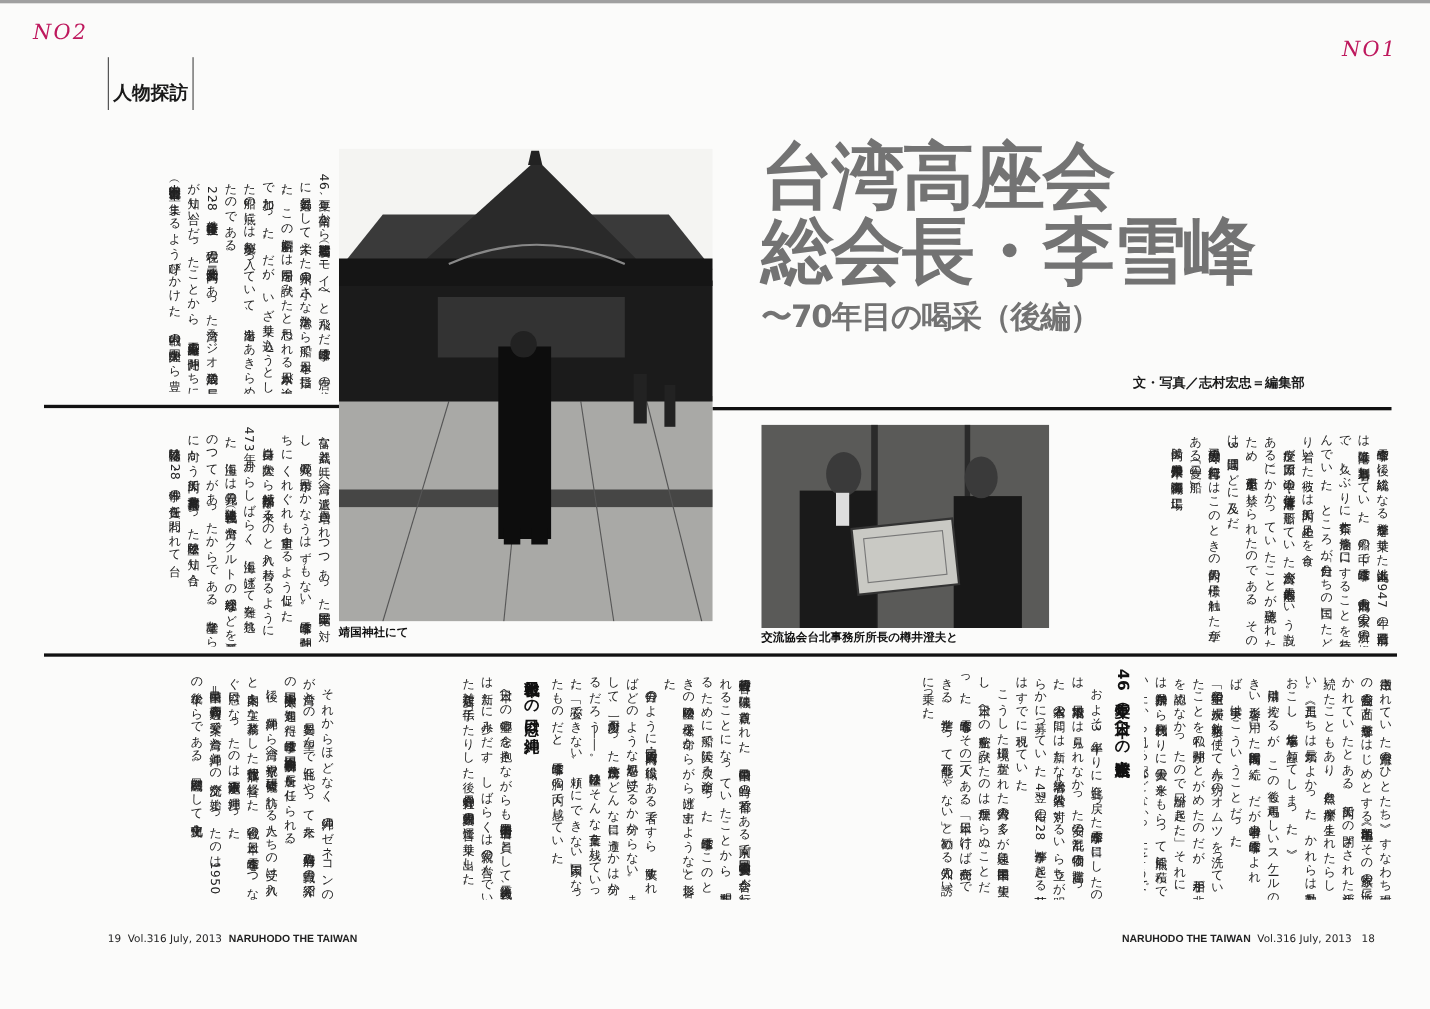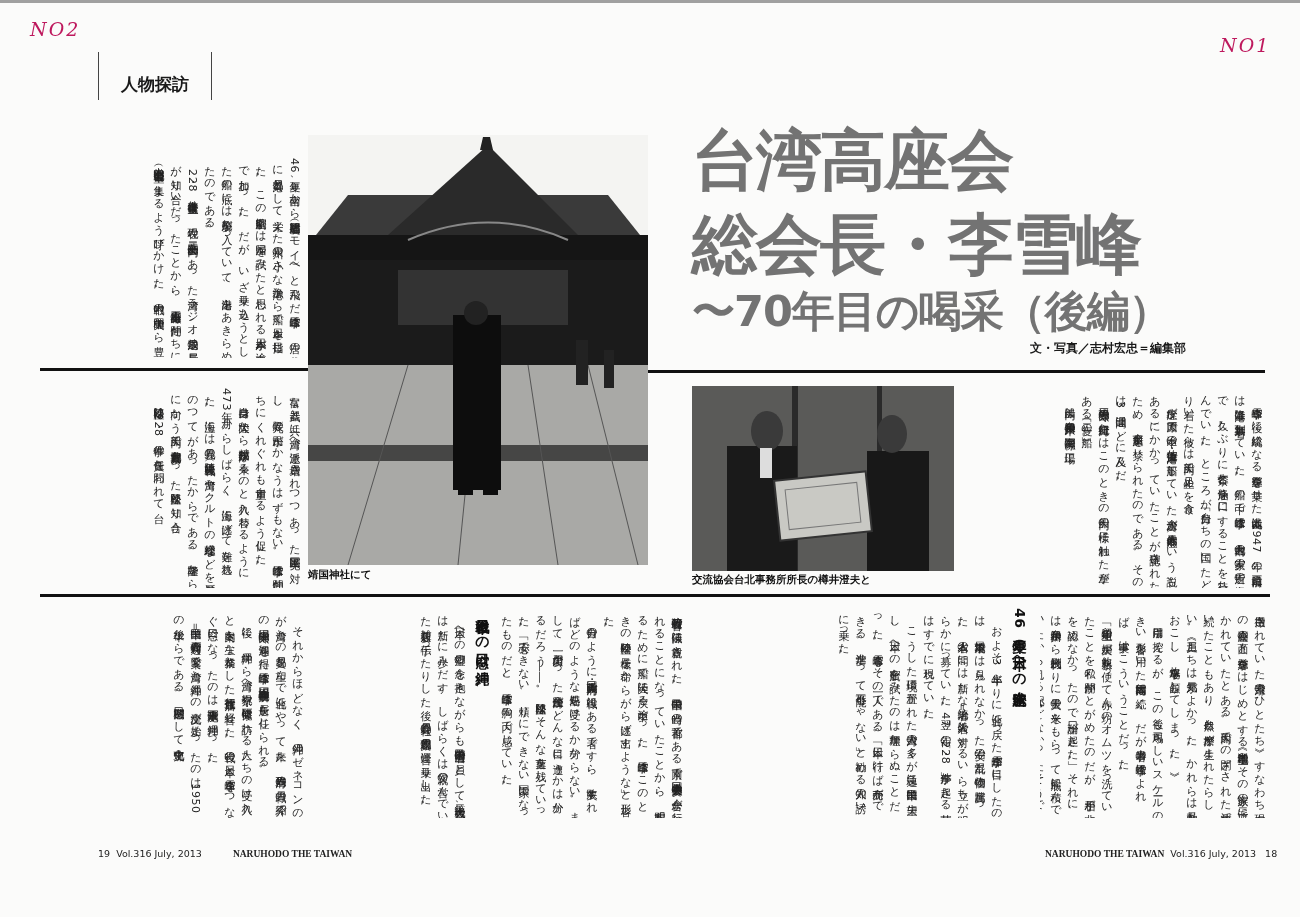--- a/index.html
+++ b/index.html
@@ -5,46 +5,46 @@
   html, body { margin: 0; padding: 0; }
   body {
     width: 1300px; height: 917px; position: relative; overflow: hidden;
     background: #fbfbfa;
     font-family: "DejaVu Sans", sans-serif;
     color: #1a1a1a;
   }
   .topline { position: absolute; top: 0; left: 0; width: 1300px; height: 3px; background: #555; opacity: .55; }
   .hand { position: absolute; font-family: "DejaVu Serif", serif; font-style: italic; font-size: 19px; color: #be185d; letter-spacing: 2px; }
   .section-label {
-    position: absolute; left: 98px; top: 52px; height: 48px; padding: 0 22px;
+    position: absolute; left: 98px; top: 52px; height: 48px; padding: 0 4px;
     border-left: 1.5px solid #444; border-right: 1.5px solid #444;
     display: flex; align-items: flex-end; font-weight: bold; font-size: 17px; padding-bottom: 4px; box-sizing: border-box;
   }
   .title {
     position: absolute; left: 692px; top: 128px;
     font-family: "DejaVu Sans", sans-serif; font-weight: bold; color: #737373;
     line-height: 1;
   }
   .title .l1, .title .l2 { font-size: 66px; letter-spacing: -2px; display: block; height: 68px; }
-  .title .l2 { margin-top: 16px; }
-  .title .l3 { font-size: 43px; display: block; margin-top: 10px; letter-spacing: -1px; }
+  .title .l2 { margin-top: 0px; }
+  .title .l3 { font-size: 28px; display: block; margin-top: 10px; letter-spacing: -1px; }
   .byline { position: absolute; left: 1030px; top: 340px; font-size: 12px; font-weight: bold; text-align: center; }
   .rule { position: absolute; height: 3px; background: #111; }
   .vcol {
     position: absolute; writing-mode: vertical-rl; font-size: 11px; line-height: 17px;
     letter-spacing: 0.5px; color: #222; overflow: hidden;
     font-family: "DejaVu Sans", sans-serif;
   }
   .vcol p { margin: 0; text-indent: 1em; }
   .vcol p.noindent { text-indent: 0; }
   .vcol h3 { margin: 0 4px; font-size: 14px; line-height: 22px; font-weight: bold; color: #111; }
   .photo { position: absolute; overflow: hidden; }
   .caption { position: absolute; font-size: 10.5px; font-weight: bold; color: #111; }
   .folio { position: absolute; font-size: 9.5px; color: #222; }
-  .folio b { font-family: Liberation Serif, serif; margin-left: 25px; }
+  .folio b { font-family: Liberation Sans, sans-serif; }
 </style>
 </head>
 <body>
 
 <div class="topline"></div>
 
 <div class="hand" style="left:30px; top:18px;">NO2</div>
 <div class="hand" style="left:1220px; top:34px;">NO1</div>
 
 <div class="section-label">人物探訪</div>

